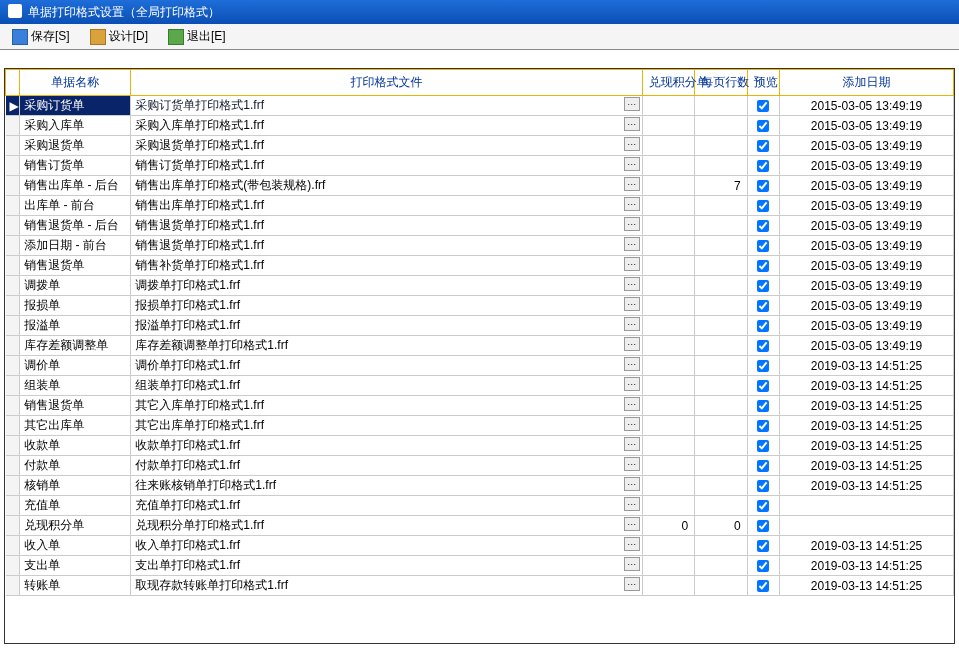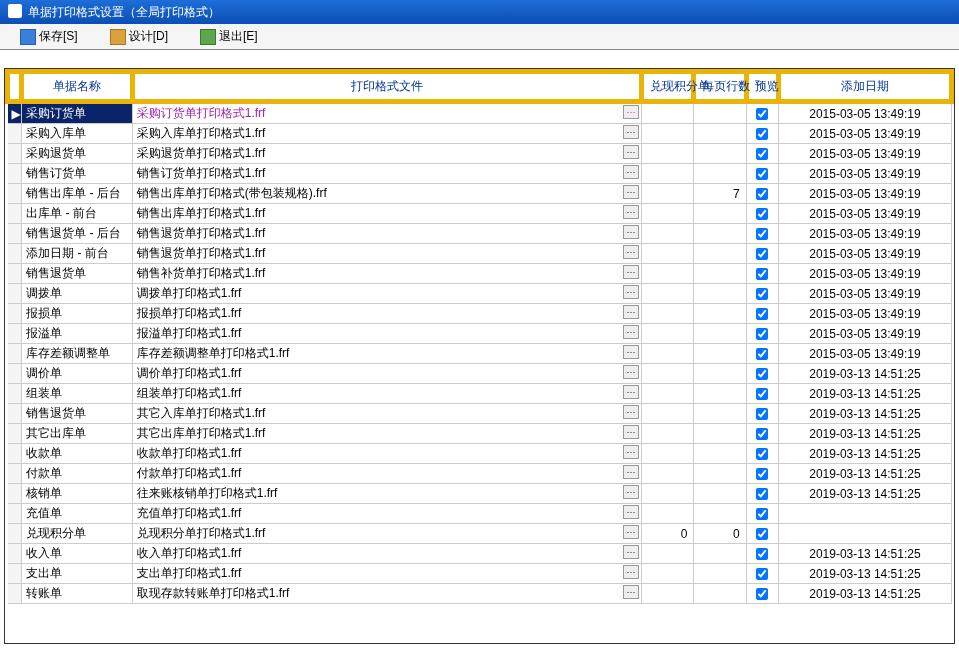--- a/index.html
+++ b/index.html
@@ -1,31 +1,31 @@
 <!DOCTYPE html>
 <html><head>
 <meta charset="utf-8">
 <style>
 * { margin: 0; padding: 0; box-sizing: border-box; }
 body { font-family: "Microsoft YaHei", SimSun, Arial, sans-serif; font-size: 12px; background: #fff; overflow: hidden; }
 .window { width: 959px; height: 648px; display: flex; flex-direction: column; }
 .titlebar { background: linear-gradient(#1e6dd8, #0a4fb5); color: #fff; padding: 4px 8px; height: 24px; display: flex; align-items: flex-start; gap: 6px; }
 .titlebar-icon { width: 14px; height: 14px; background: #fff; border-radius: 2px; display: inline-block; }
-.toolbar { height: 26px; padding: 2px 16px; display: flex; align-items: center; gap: 24px; border-bottom: 1px solid #888; background: #f5f5f5; }
+.toolbar { height: 26px; padding: 2px 8px; display: flex; align-items: center; gap: 12px; border-bottom: 1px solid #888; background: #f5f5f5; }
 .tbtn { display: flex; align-items: center; gap: 3px; cursor: pointer; padding: 2px 4px; }
 .tbtn-icon { width: 16px; height: 16px; display: inline-block; }
 .icon-save { background: #3a7fd9; border: 1px solid #2560a8; }
 .icon-design { background: #d9a23a; border: 1px solid #a87625; }
 .icon-exit { background: #5aa84a; border: 1px solid #3a7a2d; }
 .grid-wrap { flex: 1; overflow: auto; border: 1px solid #333; margin: 18px 4px 4px 4px; }
 table { border-collapse: collapse; width: 100%; table-layout: fixed; }
-th { background: #fff; color: #003399; font-weight: normal; padding: 4px 6px; border: 5px solid #eab308; text-align: center; font-size: 12px; white-space: nowrap; }
+th { background: #fff; color: #003399; font-weight: normal; padding: 4px 6px; border: 1px solid #eab308; text-align: center; font-size: 12px; white-space: nowrap; }
 td { border-right: 1px solid #ccc; border-bottom: 1px solid #ccc; padding: 1px 4px; font-size: 12px; height: 18px; white-space: nowrap; overflow: hidden; vertical-align: middle; }
 tr.selected td { background: #0a246a; color: #fff; }
-tr.selected .file-cell { background: #fff; color: #a21caf; }
+tr.selected .file-cell { background: #fff; color: #0f172a; }
 tr.selected .copies-cell, tr.selected .rows-cell, tr.selected .preview-cell, tr.selected .date-cell { background: #fff; color: #000; }
 .row-ind { width: 12px; background: #f4f4f4; text-align: center; }
 .file-cell { position: relative; }
 .ellipsis-btn { position: absolute; right: 2px; top: 1px; width: 16px; height: 14px; background: #eee; border: 1px solid #999; font-size: 9px; line-height: 12px; text-align: center; cursor: pointer; }
 .preview-cell { text-align: center; }
 .copies-cell, .rows-cell { text-align: right; padding-right: 6px; }
 .date-cell { text-align: center; }
 .chk { width: 12px; height: 12px; vertical-align: middle; }
 .col-ind { width: 14px; }
 .col-name { width: 110px; }

